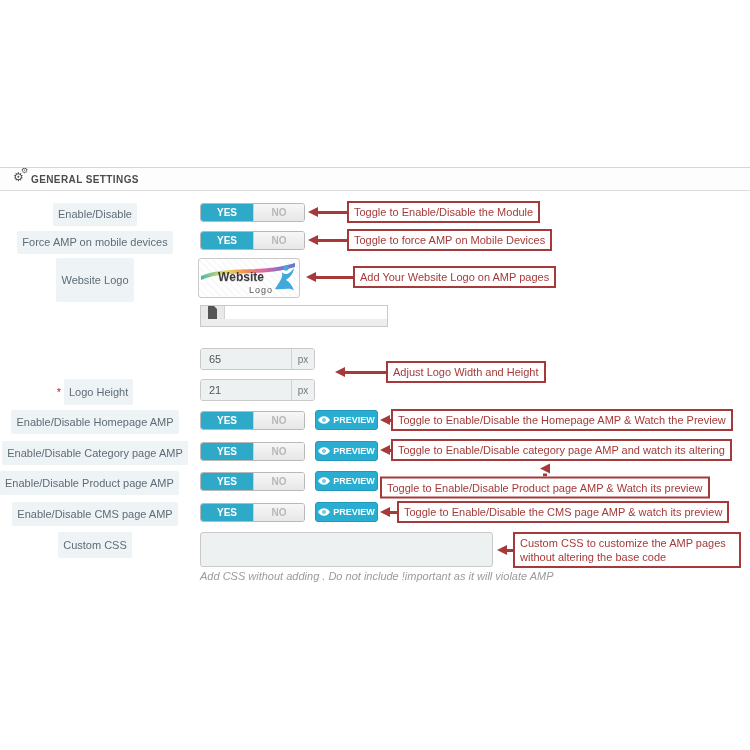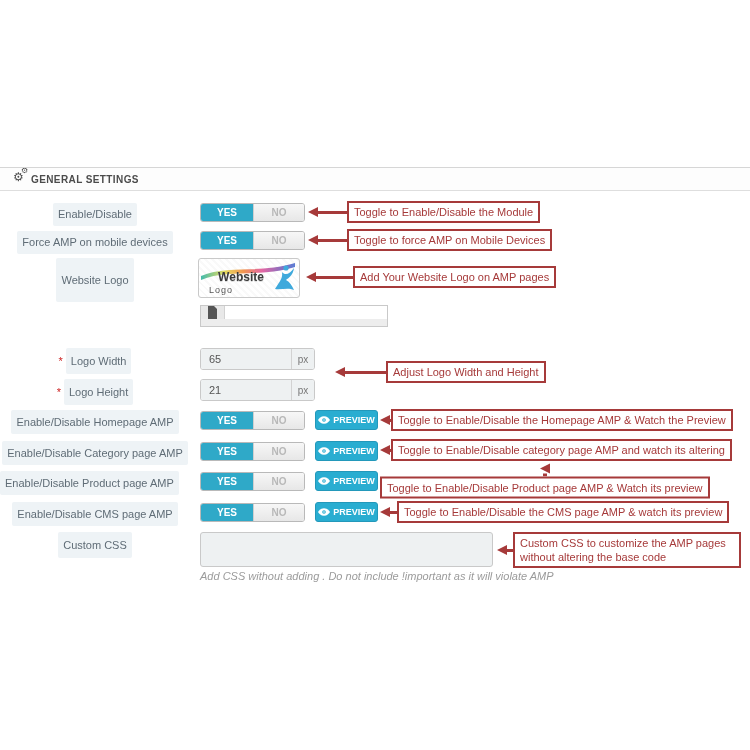--- a/index.html
+++ b/index.html
@@ -35,21 +35,21 @@
   .ahead { width:0; height:0; border-top:5px solid transparent; border-bottom:5px solid transparent; border-right:10px solid #a63a3a; flex:none; }
   .aline { height:3px; background:#a63a3a; flex:none; }
   .abox { border:2px solid #a63a3a; color:#a63a3a; background:#fff; font-size:11px; line-height:14px; padding:2px 5px; white-space:nowrap; }
   .abox.wrap { white-space:normal; width:228px; }
 
   
   .logo-box { position:absolute; left:198px; top:0; width:102px; height:40px; border:1px solid #c9c9c9; border-radius:3px; background:
       repeating-linear-gradient(45deg, rgba(0,0,0,0.025) 0 2px, transparent 2px 5px), #fff; overflow:hidden; }
   .logo-box svg { position:absolute; left:0; top:0; }
   .logo-word { position:absolute; left:10px; top:11px; width:64px; text-align:center; font-size:12px; font-weight:bold; color:#3c3c3c; text-shadow:0 1px 0 #ddd; }
-  .logo-sub  { position:absolute; left:10px; top:26px; width:64px; text-align:left; font-size:9px; color:#555; letter-spacing:1px; }
+  .logo-sub  { position:absolute; left:10px; top:26px; width:64px; text-align:right; font-size:9px; color:#555; letter-spacing:1px; }
 
   
   .filegrp { position:absolute; left:200px; top:0; height:22px; display:flex; border:1px solid #c9c9c9; border-radius:0; overflow:hidden;flex-direction:column; }
   .filegrp .faddon { width:24px; background:#e8e8e8; border-right:1px solid #d2d2d2; display:flex; align-items:center; justify-content:center; }
   .filegrp .finput { width:186px; background:#ededed; border:none; outline:none; font-size:11px; padding:0 6px; color:#555; }
   .filegrp .fbtn { width:58px; background:#fff; border-left:1px solid #d2d2d2; display:flex; align-items:center; justify-content:center; gap:4px; font-size:10px; color:#555; cursor:pointer; }
 
   
   .numgrp { position:absolute; left:200px; top:0; height:22px; display:flex; border:1px solid #c9c9c9; border-radius:3px; overflow:hidden; }
   .numgrp input { width:90px; background:#eef1f2; border:none; outline:none; font-size:11px; padding:0 8px; color:#555; }
@@ -139,23 +139,20 @@
           <svg width="12" height="9" viewBox="0 0 14 10">
               <path d="M0 1 h5 l1 2 h7 v1 H3 L1 9 H0 Z" fill="#777"></path>
               <path d="M3 4 h11 l-2 5 H1 Z" fill="#999"></path>
             </svg>
           <span>Add file</span>
         </span>
       </div>
     </div>
 
     <div class="row" style="top:180px; width:750px; height:22px;">
-      <div class="lbl" style="line-height:22px;">
-        <span class="req">*</span><span class="lbl-inner">Logo Width</span>
-      </div>
       <div class="numgrp">
         <input type="text" value="65" style="">
         <span class="unit">px</span>
       </div>
     </div>
 
     <div class="row" style="top:211px; width:750px; height:22px;">
       <div class="lbl" style="line-height:22px;">
         <span class="req">*</span><span class="lbl-inner">Logo Height</span>
       </div>

